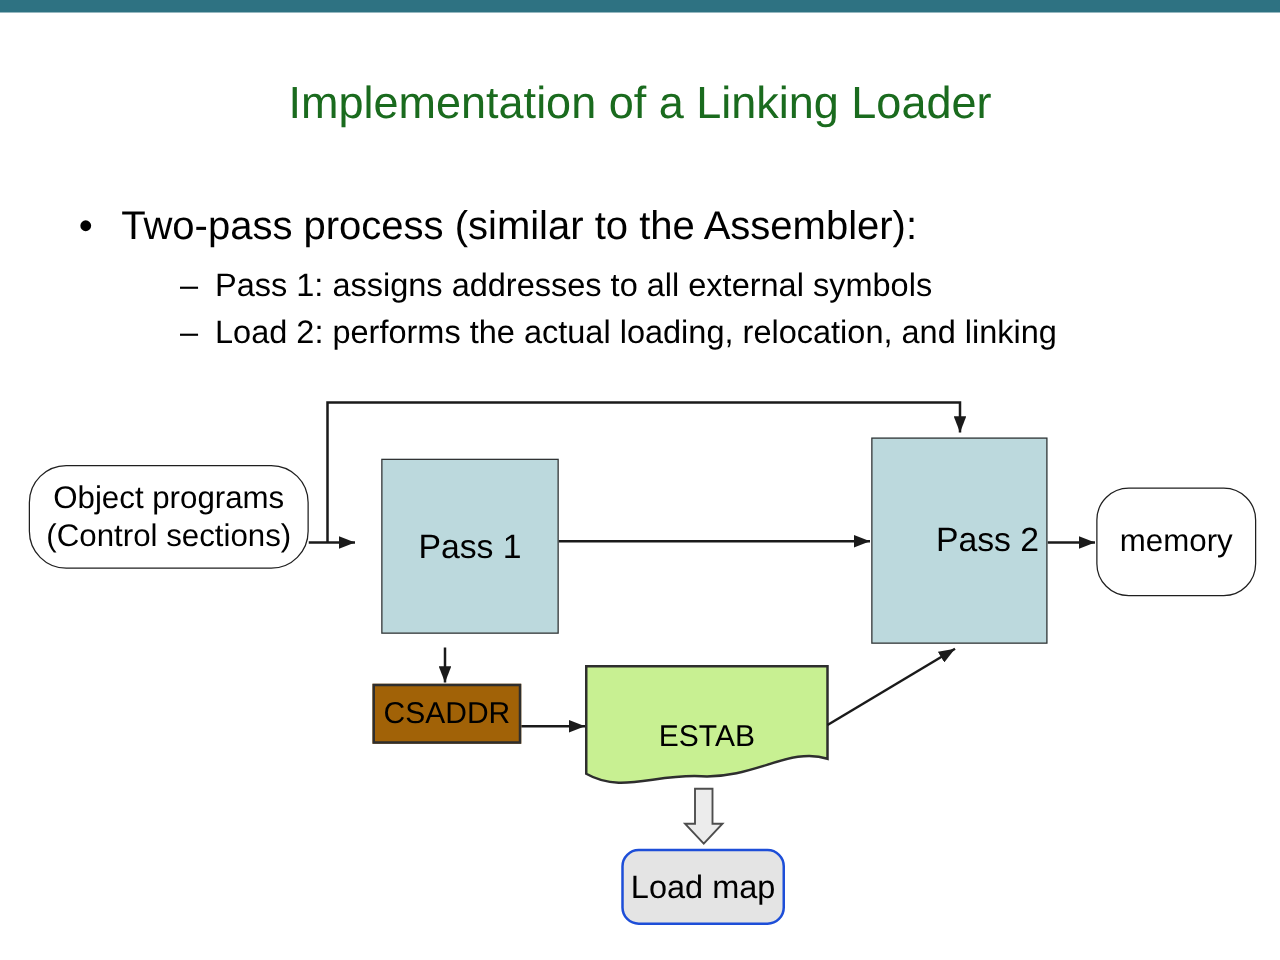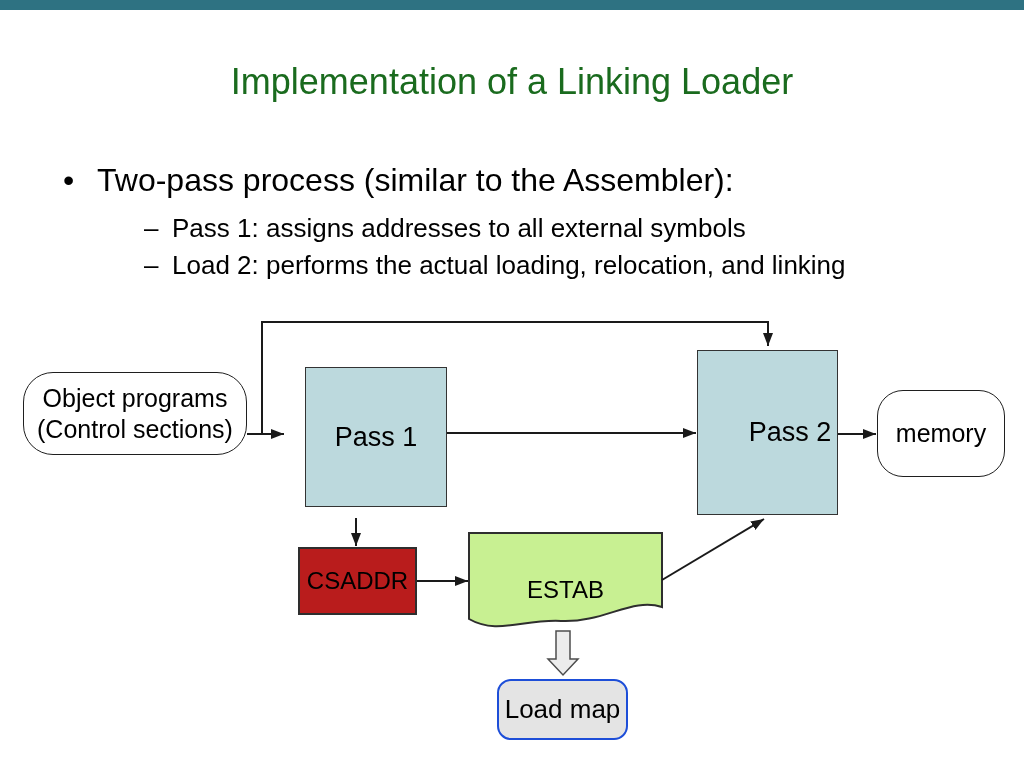--- a/index.html
+++ b/index.html
@@ -57,22 +57,22 @@
     font-size: 27px;
   }
   .node-pass1 { left: 285px; top: 367px; width: 142px; height: 140px; margin-left: 20px; }
   .node-pass2 { left: 697px; top: 350px; width: 141px; height: 165px; padding-left: 45px; }
   .node-memory {
     left: 877px; top: 390px; width: 128px; height: 87px;
     border-radius: 26px;
     font-size: 25px;
   }
   .node-csaddr {
-    left: 298px; top: 547px; width: 119px; height: 68px;
-    background: #b91c1c;
+    left: 298px; top: 547px; width: 119px; height: 48px;
+    background: #a16207;
     border: 2px solid #2e2e2e;
     font-size: 24px;
   }
   .estab-label {
     position: absolute; left: 469px; top: 556px; width: 193px; height: 30px;
     display: flex; align-items: center; justify-content: center;
     font-size: 24px;
     margin-top: 19px;
   }
   .node-loadmap {

